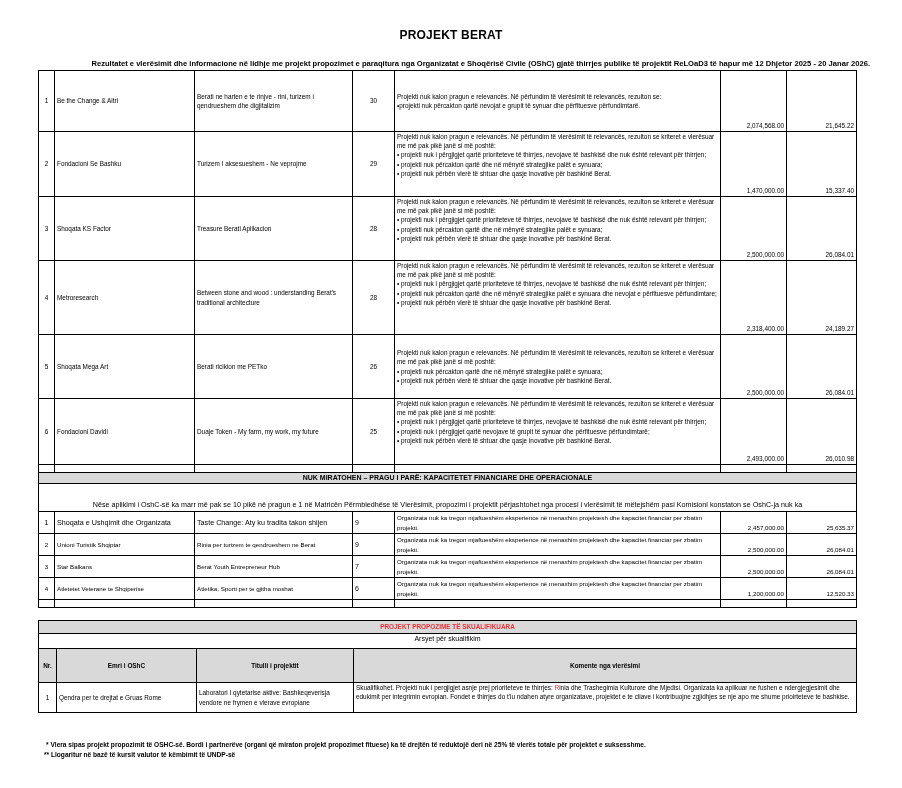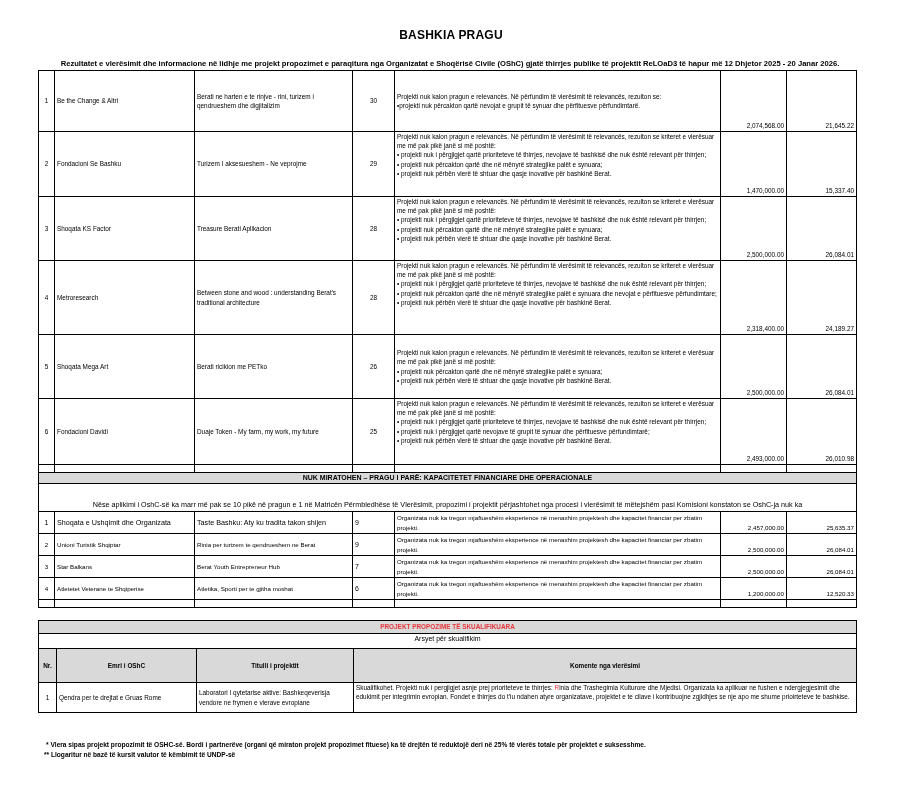--- a/index.html
+++ b/index.html
@@ -1,18 +1,18 @@
 <!DOCTYPE html>
 <html><head>
 <meta charset="utf-8">
 <style>
   html,body{margin:0;padding:0;background:#fff;}
   body{width:902px;height:788px;position:relative;font-family:"Liberation Sans",sans-serif;color:#000;overflow:hidden;}
   .title{position:absolute;left:0;width:902px;top:28px;text-align:center;font-size:12px;font-weight:bold;letter-spacing:0.2px;}
-  .subtitle{position:absolute;left:30px;width:840px;top:59px;text-align:center;font-size:7.6px;font-weight:bold;white-space:nowrap;}
+  .subtitle{position:absolute;left:30px;width:840px;top:59px;text-align:right;font-size:7.6px;font-weight:bold;white-space:nowrap;}
   table{border-collapse:collapse;table-layout:fixed;position:absolute;}
   td{border:1px solid #000;font-size:6.4px;line-height:9.2px;padding:0 2px;vertical-align:middle;overflow:hidden;}
   #t1{left:38px;top:70px;width:818px;}
   #t1 td.num{text-align:center;}
   #t1 td.score{text-align:center;}
   #t1 td.money{text-align:right;vertical-align:bottom;padding-bottom:1px;}
   #t1 td.cmt{vertical-align:top;}
   .sect{background:#d9d9d9;text-align:center;font-weight:bold;font-size:7px;}
   .note-row td{font-size:7.2px;}
   .r2 td{font-size:6.2px;}
@@ -21,21 +21,21 @@
   #t2 td{font-size:6.4px;}
   .red-title{background:#d9d9d9;text-align:center;color:#e8333a;font-size:10.5px;font-weight:bold;line-height:12px;}
   .hdr{background:#d9d9d9;text-align:center;font-weight:bold;font-size:7px;}
   .foot{position:absolute;left:46px;font-size:6.6px;font-weight:bold;white-space:nowrap;}
   .redch{color:#e8333a;}
   .cmt div{white-space:normal;}
 </style>
 </head>
 <body>
 
-<div class="title">BASHKIA PRAGU</div>
+<div class="title">PROJEKT BERAT</div>
 <div class="subtitle">Rezultatet e vlerësimit dhe informacione në lidhje me projekt propozimet e paraqitura nga Organizatat e Shoqërisë Civile (OShC) gjatë thirrjes publike të projektit ReLOaD3 të hapur më 12 Dhjetor 2025 - 20 Janar 2026.</div>
 
 <table id="t1">
   <colgroup>
     <col style="width:16px">
       <col style="width:140px">
       <col style="width:158px">
       <col style="width:42px">
       <col style="width:326px">
       <col style="width:66px">
@@ -134,21 +134,21 @@
       </tr>
       <tr style="height: 11px;">
         <td class="sect" colspan="7">NUK MIRATOHEN – PRAGU I PARË: KAPACITETET FINANCIARE DHE OPERACIONALE</td>
       </tr>
       <tr class="note-row" style="height: 28px;">
         <td colspan="7" style="text-align: center; white-space: nowrap; vertical-align: bottom; padding-bottom: 2px;">Nëse aplikimi i OshC-së ka marr më pak se 10 pikë në pragun e 1 në Matricën Përmbledhëse të Vlerësimit, propozimi i projektit përjashtohet nga procesi i vlerësimit të mëtejshëm pasi Komisioni konstaton se OshC-ja nuk ka</td>
       </tr>
       <tr class="r2" style="height: 22px;">
         <td class="num" style="font-size: 7.2px;">1</td>
         <td class="name1">Shoqata e Ushqimit  dhe Organizata</td>
-        <td class="name1">Taste Bashku: Aty ku tradita takon shijen</td>
+        <td class="name1">Taste Change: Aty ku tradita takon shijen</td>
         <td style="font-size: 7px;">9</td>
         <td>Organizata nuk ka tregon mjaftueshëm eksperience në menaxhim projektesh dhe kapacitet financiar per zbatim projekti.</td>
         <td class="money">2,457,000.00</td>
         <td class="money">25,635.37</td>
       </tr>
       <tr class="r2" style="height: 22px;">
         <td class="num">2</td>
         <td>Unioni Turistik Shqiptar</td>
         <td>Rinia per turizem te qendrueshem ne Berat</td>
         <td style="font-size: 7px;">9</td>

